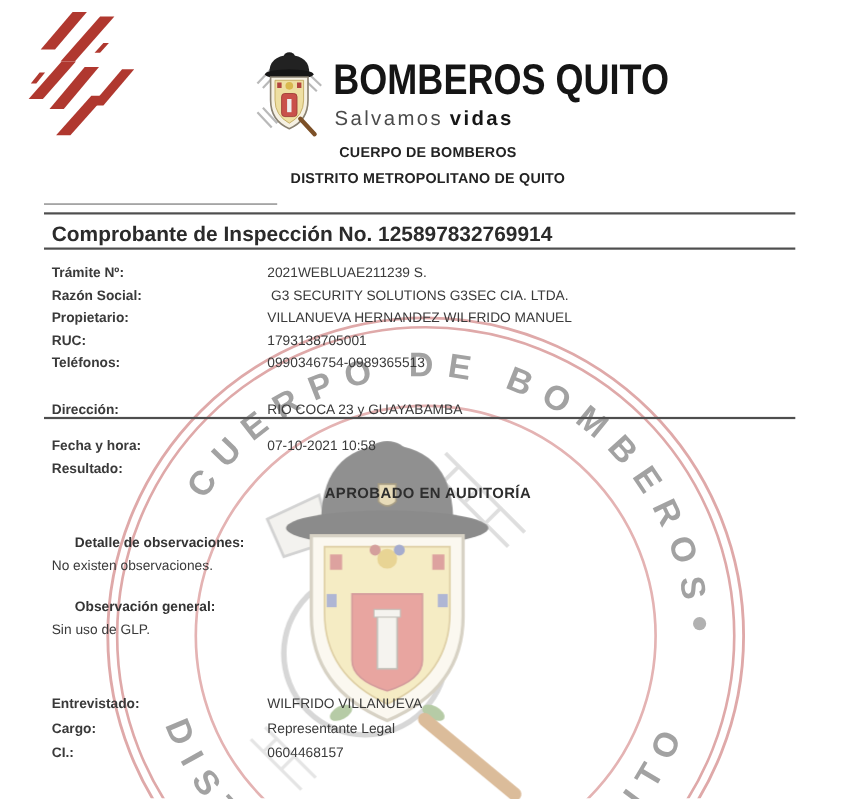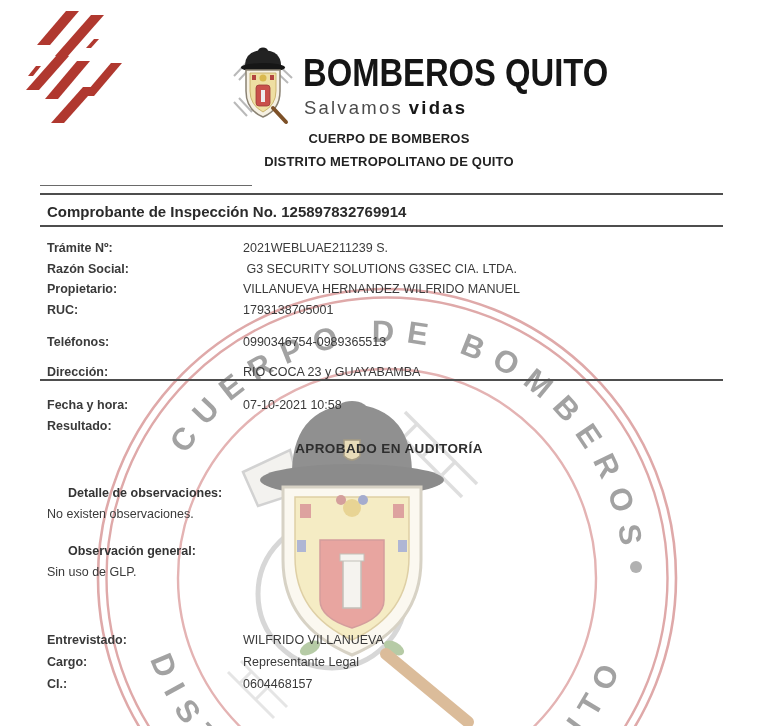--- a/index.html
+++ b/index.html
@@ -18,21 +18,21 @@
   }
   .brand-tagline{left:304px;top:97px;font-size:18.5px;letter-spacing:2.2px;white-space:nowrap;}
   .tag-reg{color:#4b4b4b;font-weight:400;}
   .tag-bold{color:#161616;font-weight:bold;margin-left:6px;}
   
   .org-line{left:0;width:778px;text-align:center;font-weight:bold;font-size:13px;color:#222;letter-spacing:.2px;}
   
   .rule{left:40px;width:683px;height:2px;background:#4e4e4e;}
   .rule-short{left:40px;width:212px;height:1px;background:#6a6a6a;}
   
-  .doc-title{left:47px;font-size:15px;font-weight:bold;color:#2b2b2b;white-space:pre;text-align:center;}
+  .doc-title{left:47px;font-size:19px;font-weight:bold;color:#2b2b2b;white-space:pre;text-align:center;}
   
   .frow{position:absolute;left:0;width:646px;height:20px;font-size:12.5px;}
   .flabel{position:absolute;left:47px;font-weight:bold;color:#3a3a3a;white-space:pre;}
   .fvalue{position:absolute;left:243px;color:#3a3a3a;white-space:pre;}
   .verdict{left:0;width:778px;text-align:center;font-weight:bold;font-size:13.5px;color:#2e2e2e;letter-spacing:.4px;}
   .obs-label{left:47px;font-size:12.5px;font-weight:bold;color:#343434;padding-left:21px;}
   .obs-value{left:47px;font-size:12.5px;color:#3a3a3a;}
 </style>
 </head>
 <body>
@@ -171,21 +171,21 @@
       <span class="fvalue"> G3 SECURITY SOLUTIONS G3SEC CIA. LTDA.</span>
     </div>
   <div class="content frow" style="top:282.2px;">
       <span class="flabel">Propietario:</span>
       <span class="fvalue">VILLANUEVA HERNANDEZ WILFRIDO MANUEL</span>
     </div>
   <div class="content frow" style="top:302.8px;">
       <span class="flabel">RUC:</span>
       <span class="fvalue">1793138705001</span>
     </div>
-  <div class="content frow" style="top:323.4px;margin-top:12px;">
+  <div class="content frow" style="top:323.4px;">
       <span class="flabel">Teléfonos:</span>
       <span class="fvalue">0990346754-0989365513</span>
     </div>
   <div class="content frow" style="top:364.6px;">
       <span class="flabel">Dirección:</span>
       <span class="fvalue">RIO COCA 23 y GUAYABAMBA</span>
     </div>
 
   <div class="content abs rule" style="top:379px;"></div>
 

